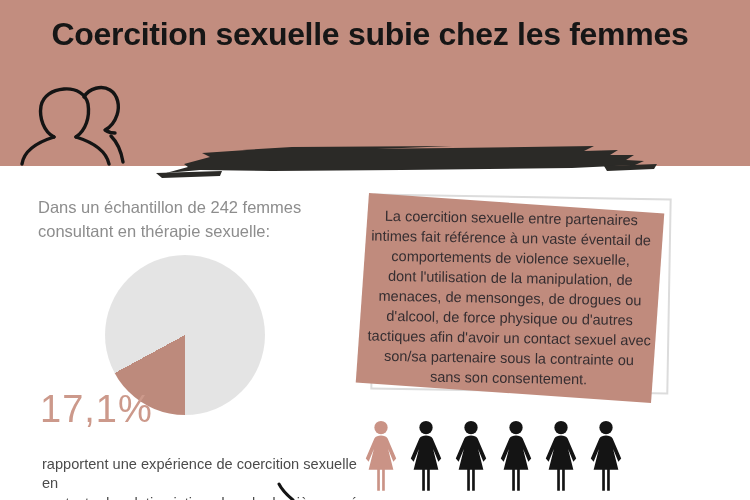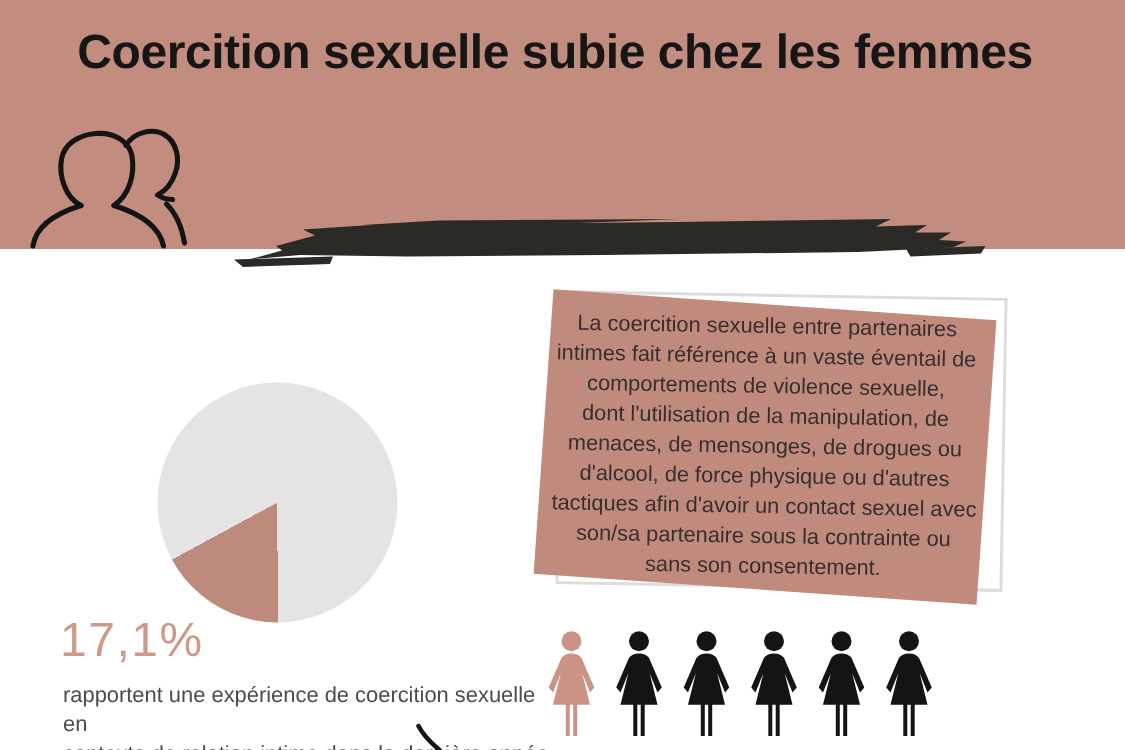--- a/index.html
+++ b/index.html
@@ -22,22 +22,22 @@
   
   .intro{
     position:absolute;left:38px;top:196px;width:320px;
     font-size:16.5px;color:#8d8d8d;line-height:1.45;white-space:pre-line;
   }
   .pie{
     position:absolute;left:105px;top:255px;width:160px;height:160px;border-radius:50%;
     background:#e4e4e4;
   }
   .stat-value{
-    position:absolute;left:40px;top:408px;
-    font-size:32px;font-weight:400;color:#cc998b;letter-spacing:1px;
+    position:absolute;left:40px;top:388px;
+    font-size:38px;font-weight:400;color:#cc998b;letter-spacing:1px;
   }
   .stat-caption{
     position:absolute;left:42px;top:455px;width:330px;
     font-size:14.6px;color:#4b4b4b;line-height:1.32;white-space:pre-line;
   }
   .squiggle{position:absolute;left:276px;top:482px;width:20px;height:20px;}
   
   .card-white{
     position:absolute;left:372px;top:196px;width:294px;height:192px;
     background:#ffffff;border:2px solid #dcdcdc;transform:rotate(1deg);
@@ -73,20 +73,22 @@
     </svg>
   </div>
 
   <svg class="brush" viewBox="0 0 506 38">
     <path fill="#2b2a27" d="M32,20 L58,13 L50,9 L95,6 L300,4 L442,2 L432,7 L466,6 L458,11 L482,11 L474,16 L492,17 L483,21 L420,24 L250,26 L120,27 L48,26 L14,29 L36,23 Z"></path>
     <path fill="#2b2a27" d="M452,22 L505,20 L502,25 L455,27 Z"></path>
     <path fill="#2b2a27" d="M4,29 L70,27 L68,32 L10,34 Z"></path>
     <path fill="#2b2a27" d="M90,6 L140,3 L300,2 L200,6 Z"></path>
   </svg>
 
+  <div class="intro">Dans un échantillon de 242 femmes
+consultant en thérapie sexuelle:</div>
 
   <div class="pie" id="pie" style="background: conic-gradient(rgb(228, 228, 228) 0deg, rgb(228, 228, 228) 180deg, rgb(189, 138, 124) 180deg, rgb(189, 138, 124) 241.56deg, rgb(228, 228, 228) 241.56deg, rgb(228, 228, 228) 360deg);"></div>
 
   <div class="stat-value" style="color: rgb(204, 153, 139);">17,1%</div>
   <div class="stat-caption">rapportent une expérience de coercition sexuelle en
 contexte de relation intime dans la dernière année</div>
 
   <svg class="squiggle" viewBox="0 0 20 20" fill="none" stroke="#141414" stroke-width="3" stroke-linecap="round">
     <path d="M3,2 C6,8 11,13 17,18"></path>
   </svg>

